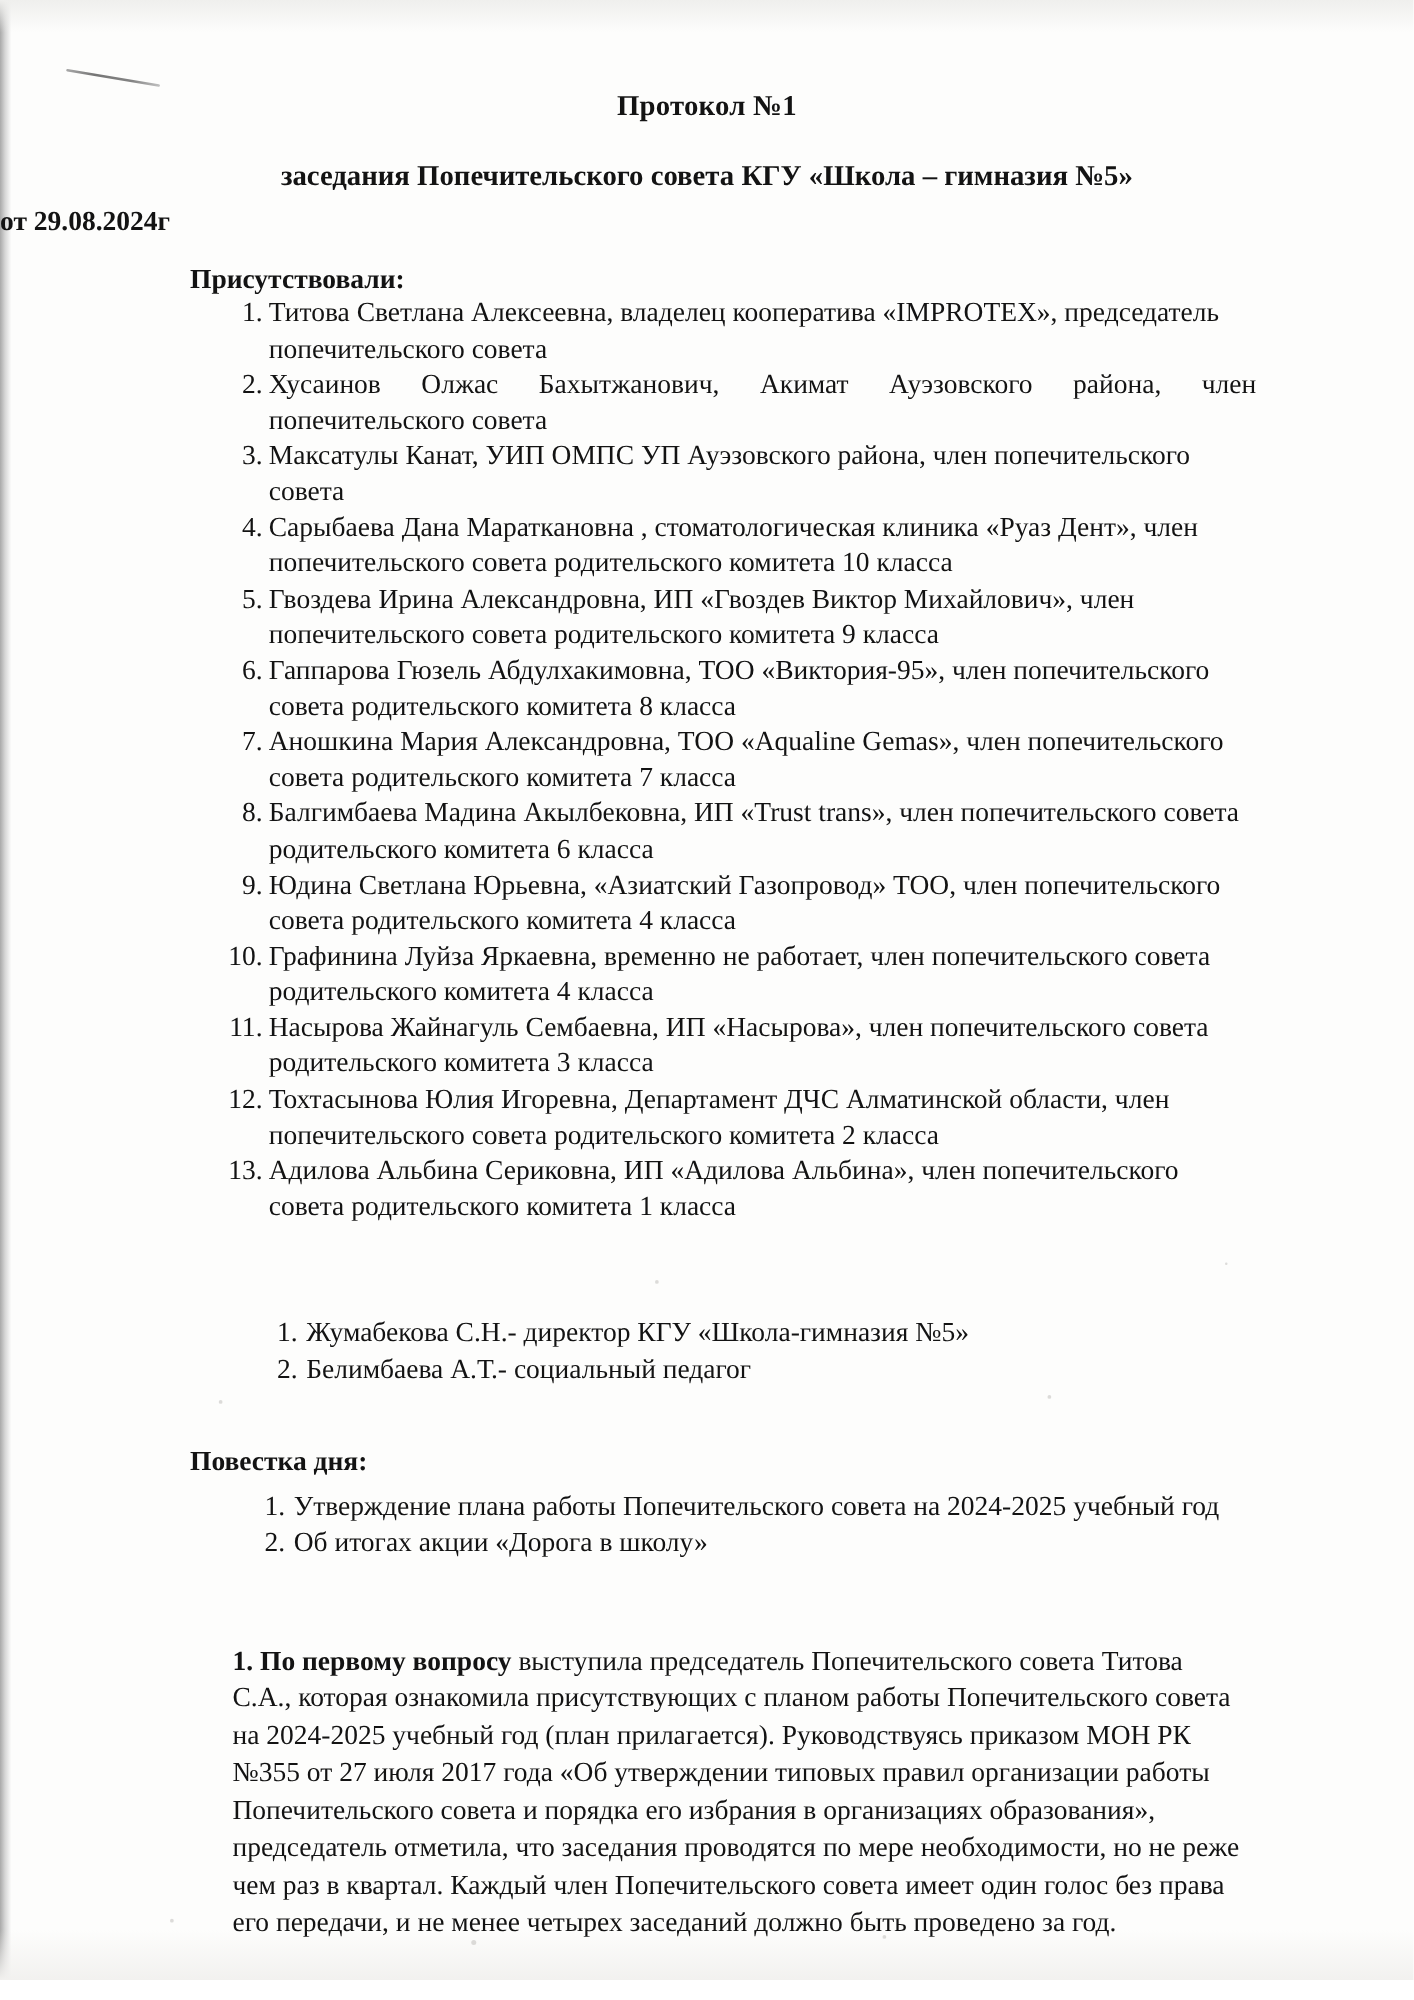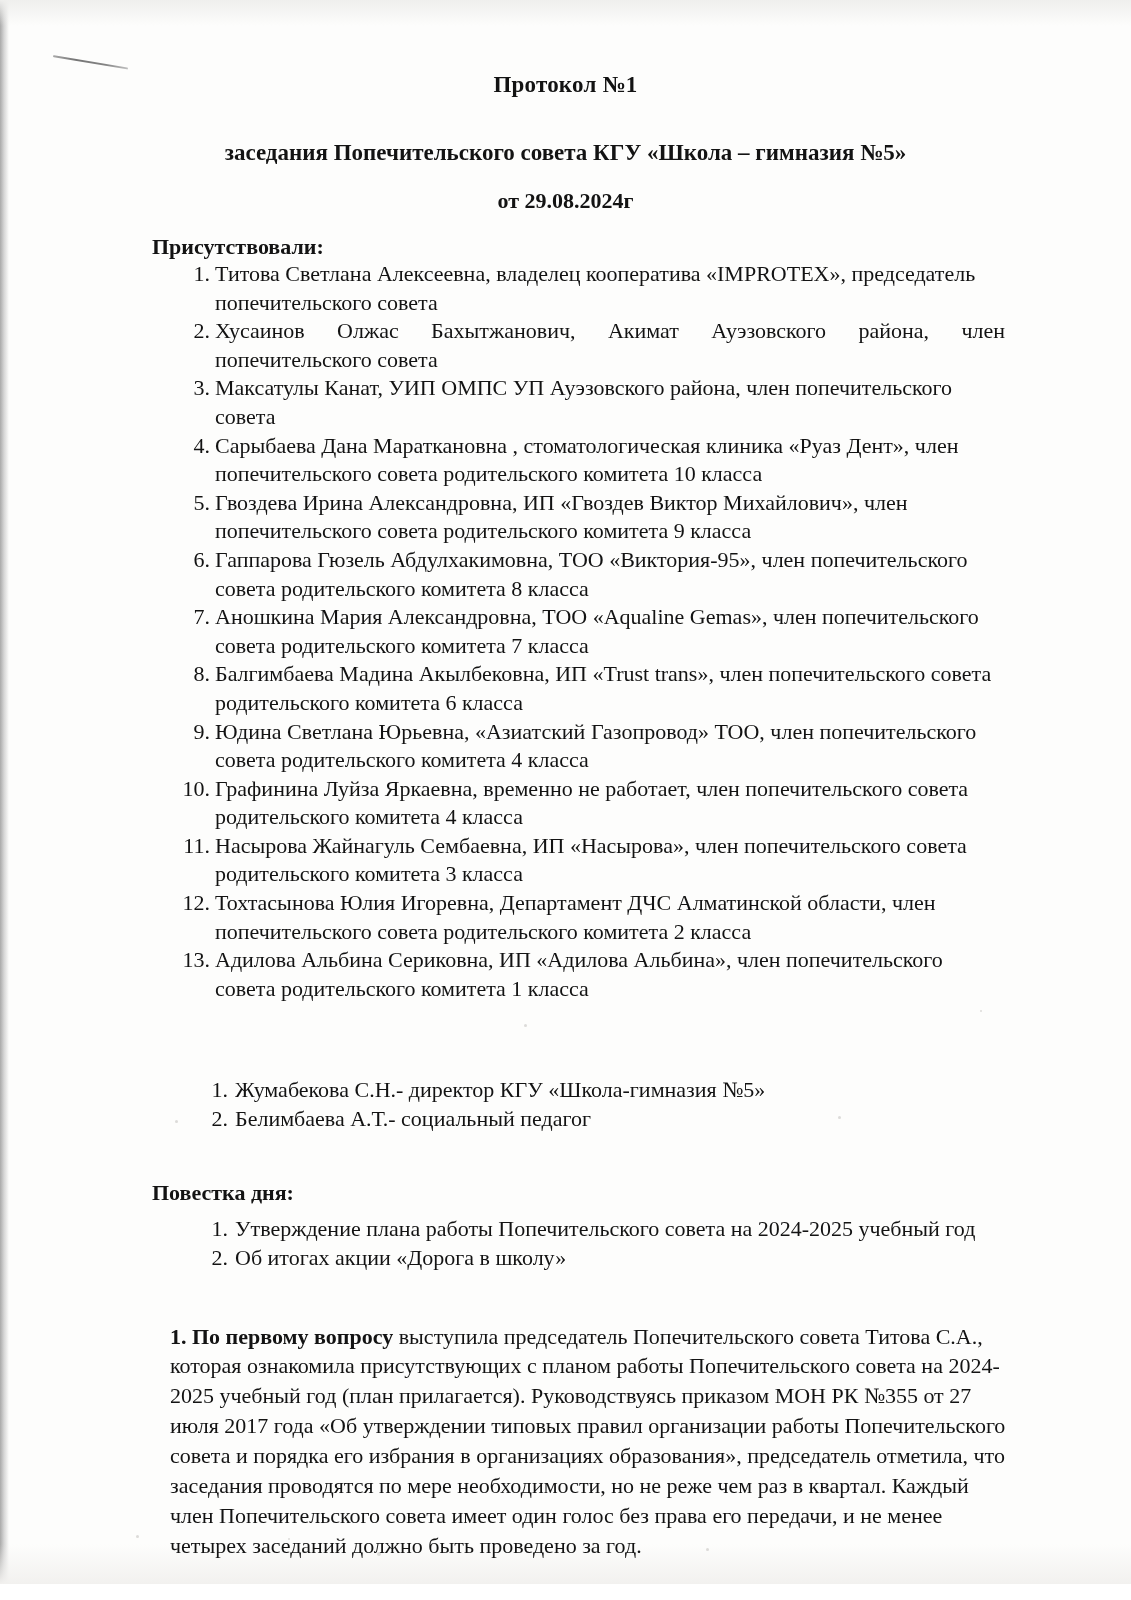--- a/index.html
+++ b/index.html
@@ -73,29 +73,29 @@
     font-weight: bold;
     font-size: 23px;
     letter-spacing: .2px;
     margin: 0;
     padding-top: 72px;
   }
   .title-sub {
     text-align: center;
     font-weight: bold;
     font-size: 23px;
-    margin: 16px;
+    margin: 4px;
     padding-top: 26px;
     padding-left: 40px;
     padding-right: 40px;
   }
   .doc-date {
     font-weight: bold;
     font-size: 22px;
-    text-align: center;
+    text-align: left;
     margin: 0;
     padding-top: 6px;
   }
 
   .section-head {
     font-weight: bold;
     font-size: 22px;
     margin: 0;
     padding-left: 152px;
   }
@@ -130,20 +130,21 @@
     margin: 0;
     padding: 0 0 0 235px;
     list-style: none;
     counter-reset: gli;
   }
   ol.guestlist > li {
     position: relative;
     font-size: 22px;
     line-height: 1.32;
     counter-increment: gli;
+    margin-left: 10px;
   }
   ol.guestlist > li::before {
     content: counter(gli) ".";
     position: absolute;
     left: -35px;
     width: 28px;
     text-align: right;
   }
 
   ol.agendalist {
@@ -162,21 +163,21 @@
     content: counter(ali) ".";
     position: absolute;
     left: -35px;
     width: 28px;
     text-align: right;
   }
 
   .body-para {
     font-size: 22px;
     line-height: 1.36;
-    margin: 0;
+    margin: 16px;
     padding-left: 170px;
     padding-right: 122px;
     text-align: left;
   }
   .body-para b { font-weight: bold; }
 
   .sp-8  { height: 8px; }
   .sp-20 { height: 20px; }
   .sp-30 { height: 30px; }
   .sp-34 { height: 34px; }

